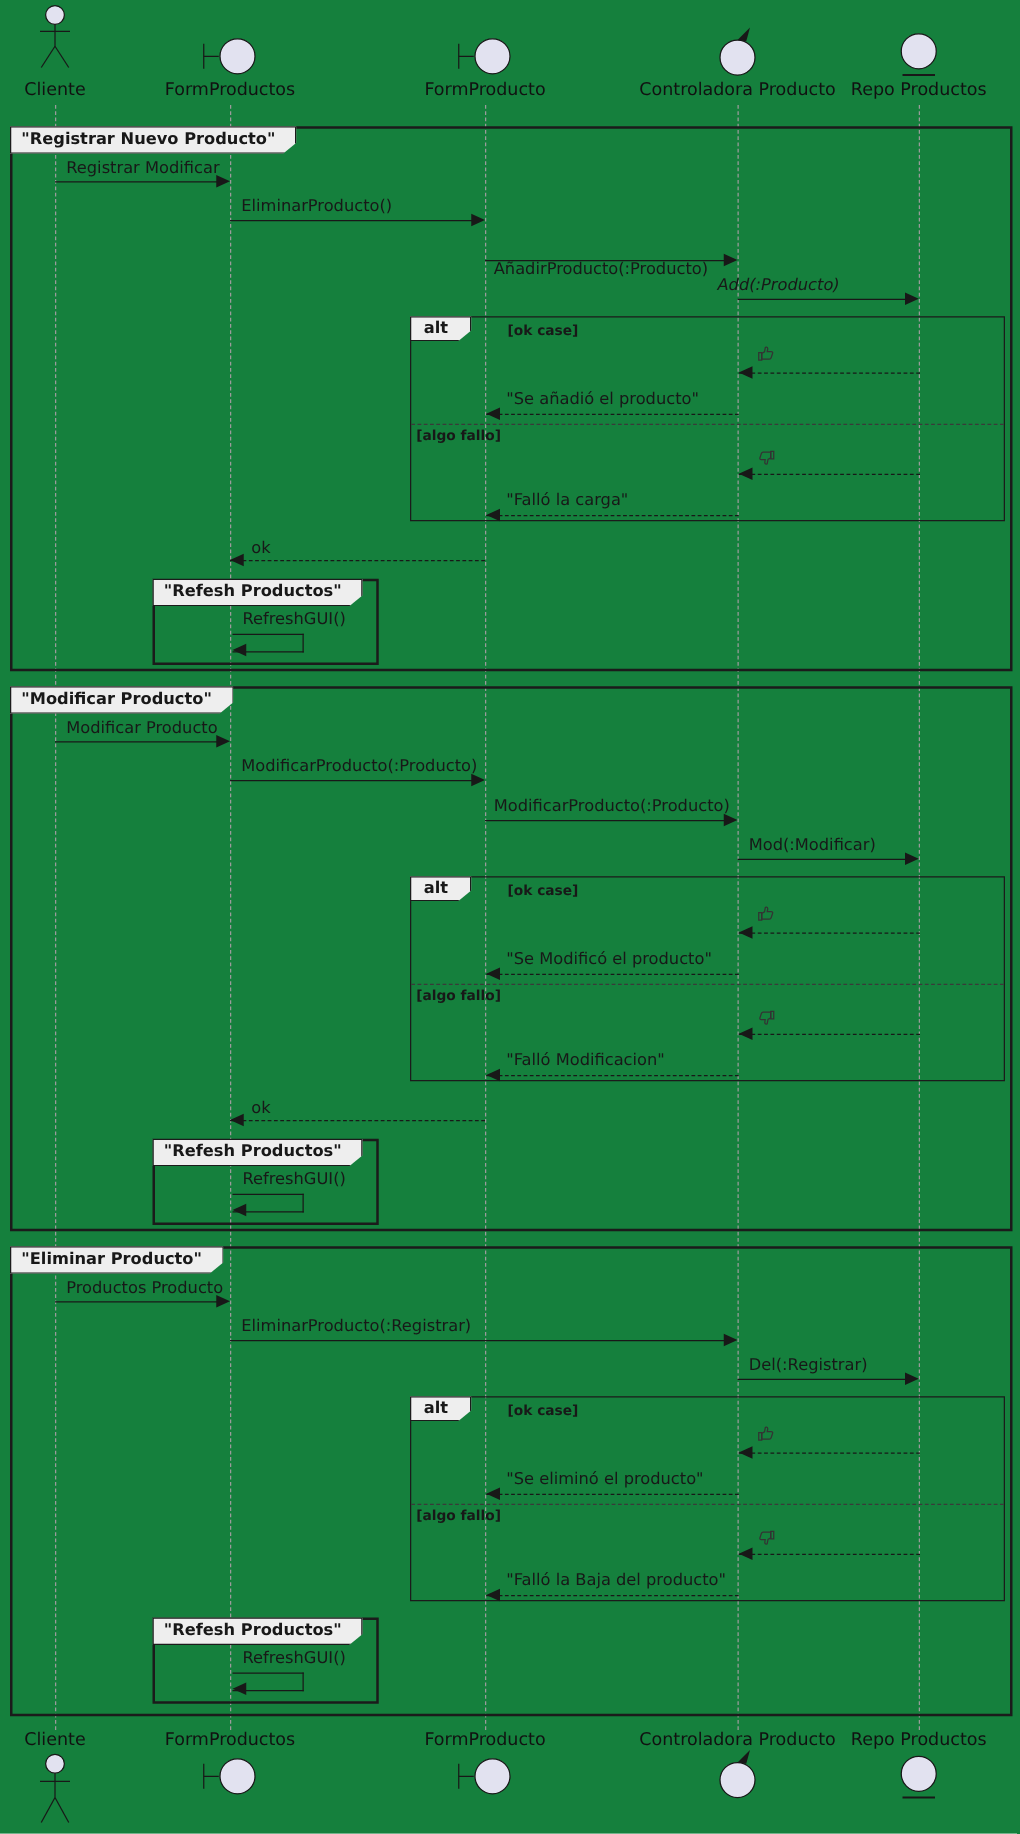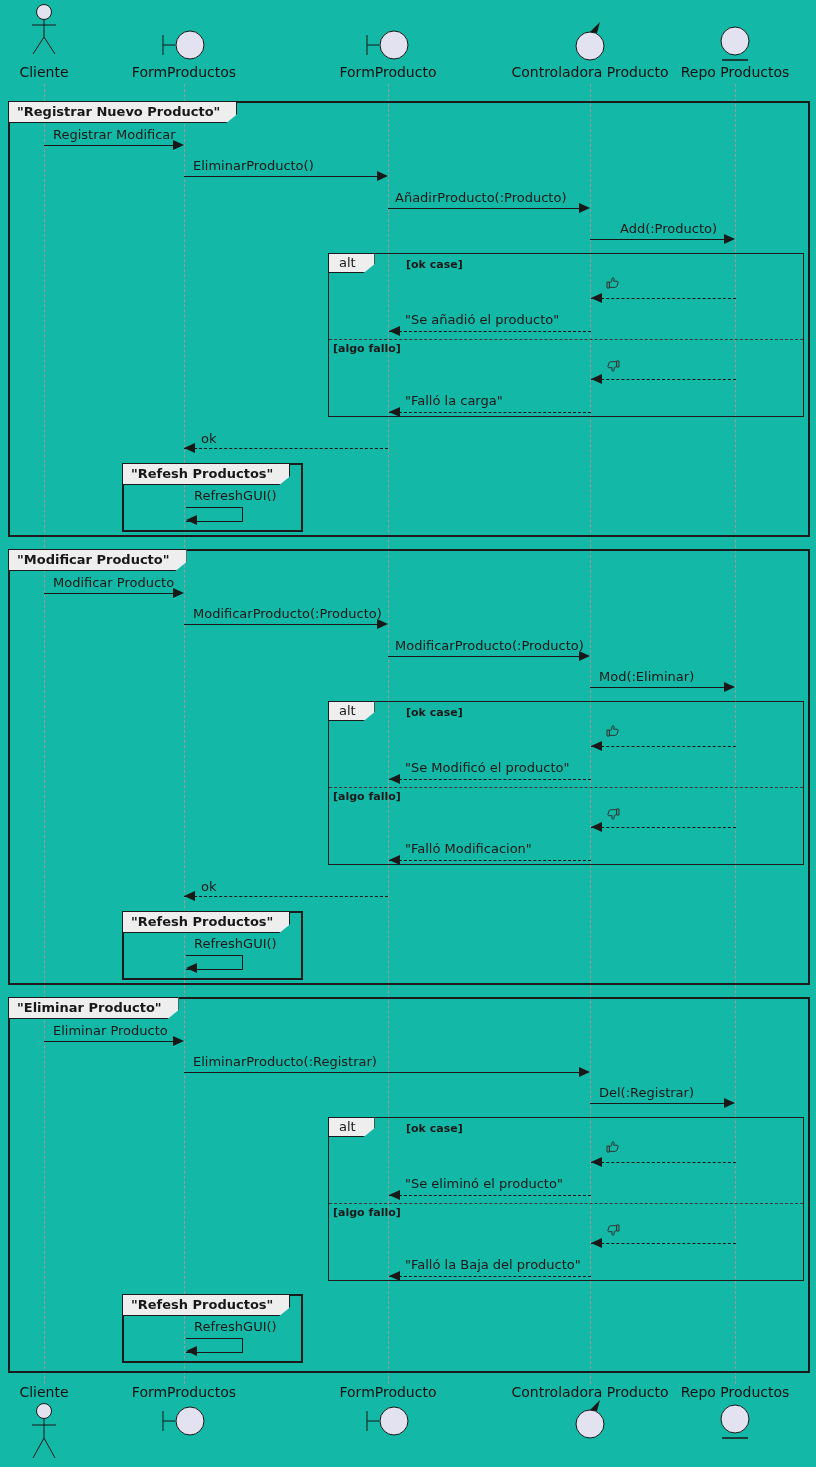--- a/index.html
+++ b/index.html
@@ -1,28 +1,28 @@
 <!DOCTYPE html>
 <html><head>
 <meta charset="utf-8">
 <style>
   html,body{margin:0;padding:0;background:#fff;}
-  .canvas{position:relative;width:816px;height:1467px;background:#14b8a6;overflow:hidden;
+  .canvas{position:relative;width:816px;height:1467px;background:#15803d;overflow:hidden;
           font-family:"DejaVu Sans","Liberation Sans",sans-serif;color:#181818;}
   .abs{position:absolute;}
   .lifeline{position:absolute;width:0;border-left:1px dashed #9b9b9b;}
   .p-label{position:absolute;width:220px;text-align:center;font-size:14px;color:#111;white-space:nowrap;}
   .sd-frame{position:absolute;border:2px solid #1b1b1b;}
   .frame-tab{position:absolute;background:#eee;border:1.5px solid #1b1b1b;
              clip-path:polygon(0 0,100% 0,100% calc(100% - 9px),calc(100% - 11px) 100%,0 100%);
              font-weight:bold;font-size:13px;line-height:19px;padding:0 16px 0 8px;white-space:nowrap;}
   .alt-frame{position:absolute;border:1.5px solid #1b1b1b;}
   .alt-tab{position:absolute;left:-1px;top:-1px;background:#eee;border:1.5px solid #1b1b1b;
            clip-path:polygon(0 0,100% 0,100% calc(100% - 9px),calc(100% - 11px) 100%,0 100%);
-           font-weight:normal;font-size:13px;line-height:18px;padding:0 18px 0 10px;}
+           font-weight:bold;font-size:13px;line-height:18px;padding:0 18px 0 10px;}
   .guard{position:absolute;font-size:11px;font-weight:bold;white-space:nowrap;}
   .msg-label{position:absolute;font-size:13px;white-space:nowrap;}
   .line-solid{position:absolute;height:0;border-top:1px solid #181818;}
   .line-dashed{position:absolute;height:0;border-top:1px dashed #181818;}
   .divider{position:absolute;height:0;border-top:1px dashed #3a3a3a;}
   .arr{position:absolute;width:0;height:0;border:solid transparent;}
   .arr-r{border-width:5px 0 5px 11px;border-left-color:#181818;}
   .arr-l{border-width:5px 11px 5px 0;border-right-color:#181818;}
   .self-loop{position:absolute;border:1px solid #181818;border-left:none;}
   .icon16{position:absolute;width:16px;height:16px;}
@@ -84,25 +84,25 @@
   <div class="frame-tab" style="left:8px;top:101px;height:20px;">"Registrar Nuevo Producto"</div>
 
   <div class="msg-label" style="left:53px;top:127px;">Registrar Modificar</div>
   <div class="line-solid" style="left:44px;top:145px;width:131px;"></div>
   <div class="arr arr-r" style="left:173px;top:140px;"></div>
 
   <div class="msg-label" style="left:193px;top:158px;">EliminarProducto()</div>
   <div class="line-solid" style="left:184px;top:176px;width:195px;"></div>
   <div class="arr arr-r" style="left:377px;top:171px;"></div>
 
-  <div class="msg-label" style="left:395px;top:190px;">AñadirProducto(:Producto)</div>
+  <div class="msg-label" style="left:395px;top:208px;">AñadirProducto(:Producto)</div>
   <div class="line-solid" style="left:388px;top:208px;width:193px;"></div>
   <div class="arr arr-r" style="left:579px;top:203px;"></div>
 
-  <div class="msg-label" style="left:620px;top:221px;">Add(:Producto)</div>
+  <div class="msg-label" style="left:574px;top:221px;font-style:italic;">Add(:Producto)</div>
   <div class="line-solid" style="left:590px;top:239px;width:136px;"></div>
   <div class="arr arr-r" style="left:724px;top:234px;"></div>
 
   <div class="alt-frame" style="left:328px;top:253px;width:474px;height:162px;">
     <div class="alt-tab">alt</div>
     <div class="guard" style="left:77px;top:4px;">[ok case]</div>
     <div class="icon16" style="left:276px;top:21px;">
       <svg width="16" height="16" viewBox="0 0 16 16" fill="none" stroke="#333" stroke-width="1">
           <path d="M2 7h2.4v6H2z"></path>
           <path d="M4.4 12.3V7.7l2.2-1.2.6-3.2c0-.9 2-.7 2 .7l-.4 2.3h3.3c.7 0 1.2.7 1 1.3l-1.2 3.6c-.2.6-.7 1.1-1.4 1.1z"></path>
@@ -147,21 +147,21 @@
   <div class="arr arr-r" style="left:173px;top:588px;"></div>
 
   <div class="msg-label" style="left:193px;top:606px;">ModificarProducto(:Producto)</div>
   <div class="line-solid" style="left:184px;top:624px;width:195px;"></div>
   <div class="arr arr-r" style="left:377px;top:619px;"></div>
 
   <div class="msg-label" style="left:395px;top:638px;">ModificarProducto(:Producto)</div>
   <div class="line-solid" style="left:388px;top:656px;width:193px;"></div>
   <div class="arr arr-r" style="left:579px;top:651px;"></div>
 
-  <div class="msg-label" style="left:599px;top:669px;">Mod(:Eliminar)</div>
+  <div class="msg-label" style="left:599px;top:669px;">Mod(:Modificar)</div>
   <div class="line-solid" style="left:590px;top:687px;width:136px;"></div>
   <div class="arr arr-r" style="left:724px;top:682px;"></div>
 
   <div class="alt-frame" style="left:328px;top:701px;width:474px;height:162px;">
     <div class="alt-tab">alt</div>
     <div class="guard" style="left:77px;top:4px;">[ok case]</div>
     <div class="icon16" style="left:276px;top:21px;">
       <svg width="16" height="16" viewBox="0 0 16 16" fill="none" stroke="#333" stroke-width="1">
           <path d="M2 7h2.4v6H2z"></path>
           <path d="M4.4 12.3V7.7l2.2-1.2.6-3.2c0-.9 2-.7 2 .7l-.4 2.3h3.3c.7 0 1.2.7 1 1.3l-1.2 3.6c-.2.6-.7 1.1-1.4 1.1z"></path>
@@ -194,21 +194,21 @@
   <div class="sd-frame" style="left:122px;top:911px;width:177px;height:65px;">
     <div class="frame-tab" style="left:-2px;top:-2px;height:20px;">"Refesh Productos"</div>
     <div class="msg-label" style="left:70px;top:23px;">RefreshGUI()</div>
     <div class="self-loop" style="left:62px;top:42px;width:56px;height:13px;"></div>
     <div class="arr arr-l" style="left:62px;top:50px;"></div>
   </div>
 
   <div class="sd-frame" style="left:8px;top:997px;width:798px;height:372px;"></div>
   <div class="frame-tab" style="left:8px;top:997px;height:20px;">"Eliminar Producto"</div>
 
-  <div class="msg-label" style="left:53px;top:1023px;">Eliminar Producto</div>
+  <div class="msg-label" style="left:53px;top:1023px;">Productos Producto</div>
   <div class="line-solid" style="left:44px;top:1041px;width:131px;"></div>
   <div class="arr arr-r" style="left:173px;top:1036px;"></div>
 
   <div class="msg-label" style="left:193px;top:1054px;">EliminarProducto(:Registrar)</div>
   <div class="line-solid" style="left:184px;top:1072px;width:397px;"></div>
   <div class="arr arr-r" style="left:579px;top:1067px;"></div>
 
   <div class="msg-label" style="left:599px;top:1085px;">Del(:Registrar)</div>
   <div class="line-solid" style="left:590px;top:1103px;width:136px;"></div>
   <div class="arr arr-r" style="left:724px;top:1098px;"></div>

